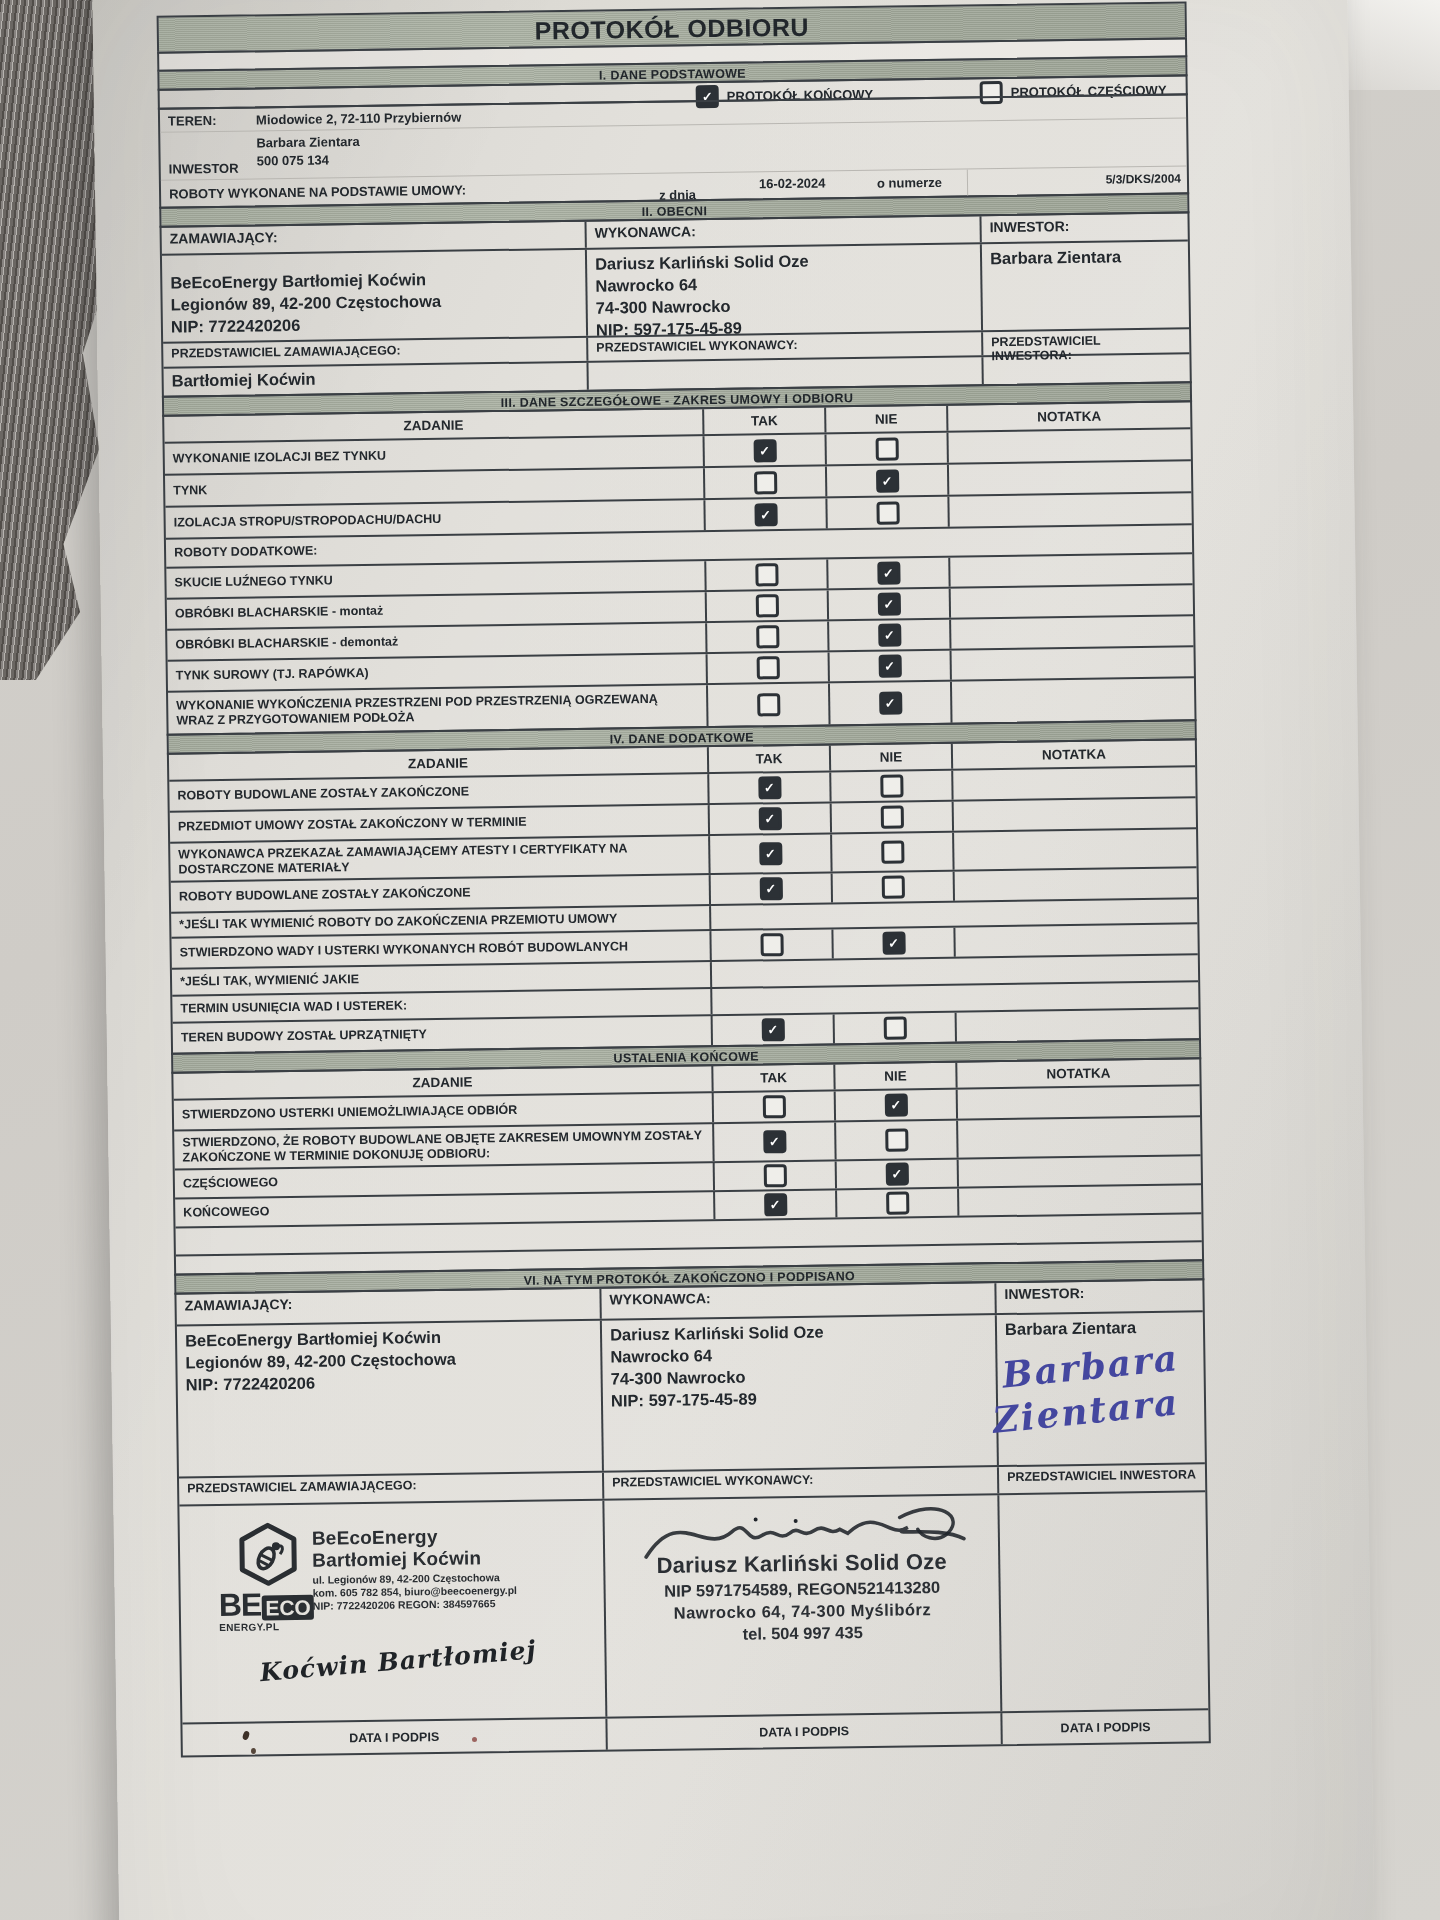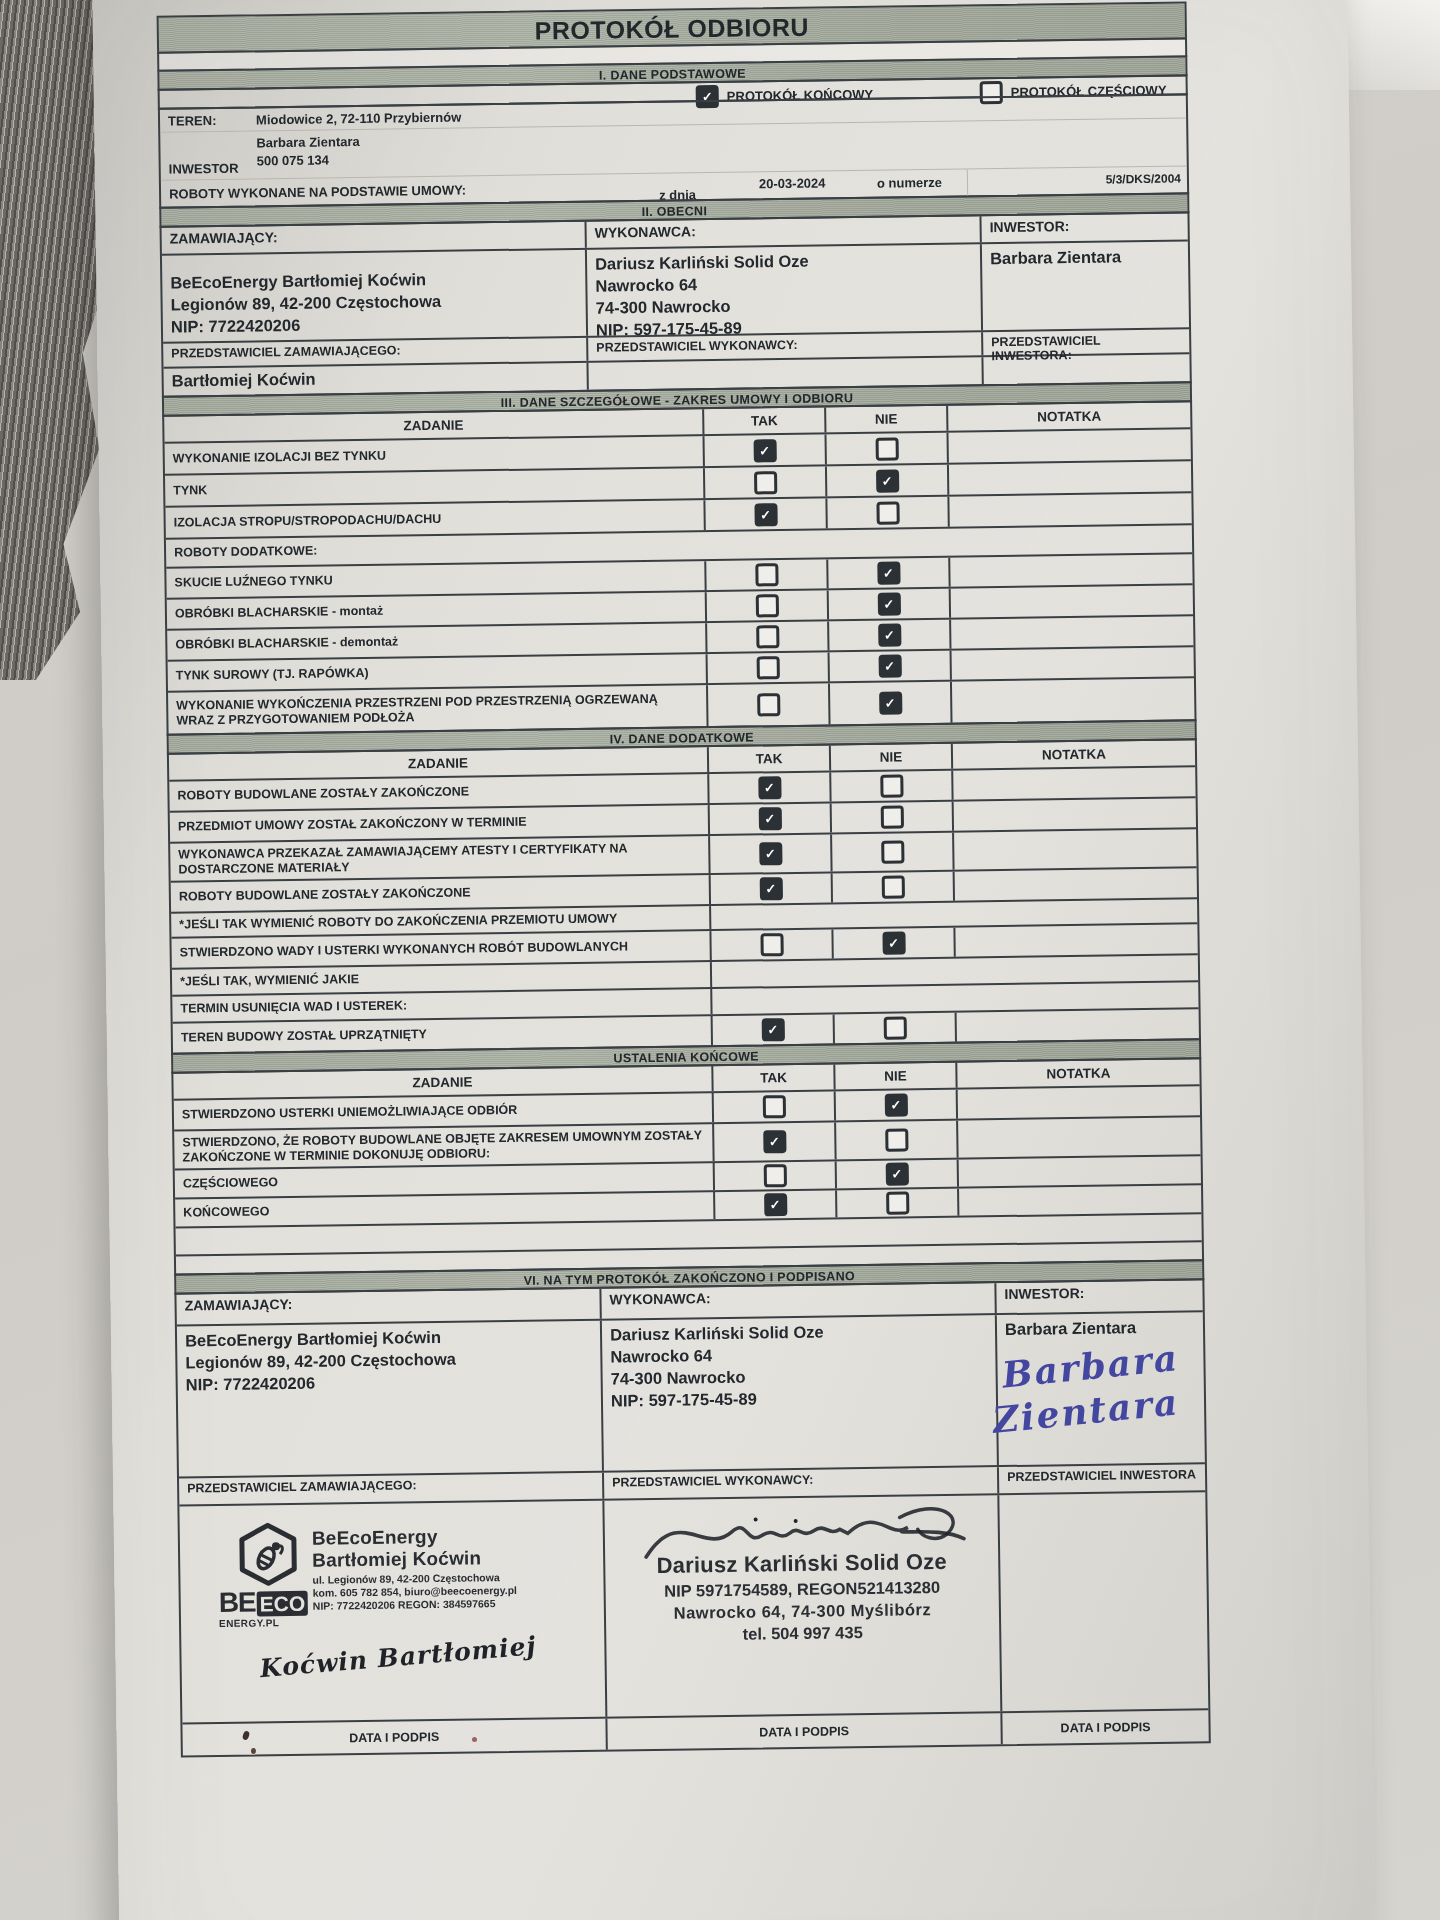--- a/index.html
+++ b/index.html
@@ -98,21 +98,21 @@
   .sig-black{font-family:"DejaVu Serif",serif;font-style:italic;font-weight:bold;
     color:#1f2327;font-size:25px;transform:rotate(-4deg);letter-spacing:1px;
     margin:14px 0 0 70px;white-space:nowrap;}
 
   
   .stampA{margin:14px 0 0 30px;display:grid;grid-template-columns:88px 1fr;column-gap:6px;color:#2a2e32;}
   .stampA .logo{width:64px;height:64px;margin-left:18px;}
   .stampA .brand{font-size:19px;line-height:22px;margin-top:6px;letter-spacing:.2px;}
   .stampA .small{font-size:10.5px;line-height:13px;margin-top:2px;font-weight:bold;}
   .beco{margin-top:-2px;text-align:left;line-height:1;}
-  .beco .be{font-size:28px;letter-spacing:-1px;}
+  .beco .be{font-size:32px;letter-spacing:-1px;}
   .beco .eco{font-size:21px;background:#2a2e32;color:#e3e1dc;border-radius:3px;padding:1px 3px;margin-left:1px;}
   .beco .sub{font-size:10px;margin-top:2px;letter-spacing:.4px;}
 
   
   .stampB{position:relative;text-align:center;color:#2b2f34;padding-top:50px;}
   .stampB svg{position:absolute;left:25px;top:-4px;}
   .stampB .l1{font-size:22px;letter-spacing:.2px;}
   .stampB .l2{font-size:16.5px;margin-top:3px;}
   .stampB .l3{font-size:16.5px;margin-top:3px;letter-spacing:.5px;}
   .stampB .l4{font-size:16.5px;margin-top:3px;}
@@ -149,21 +149,21 @@
         <div class="irow ir2">
           <span class="ilab">INWESTOR</span>
           <span class="ival">
             <span style="display:block">Barbara Zientara</span>
             <span style="display:block">500 075 134</span>
           </span>
         </div>
         <div class="irow ir3">
           <span class="ilab" style="bottom:5px">ROBOTY WYKONANE NA PODSTAWIE UMOWY:</span>
           <span class="z1">z dnia</span>
-          <span class="z2">20-03-2024</span>
+          <span class="z2">16-02-2024</span>
           <span class="z3">o numerze</span>
           <span class="vsep"></span>
           <span class="z4">5/3/DKS/2004</span>
         </div>
       </div>
 
       <div class="band band-sm">II. OBECNI</div>
       <div class="bx">
         <div class="g3row ghdr">
           <div class="gc1">ZAMAWIAJĄCY:</div>

